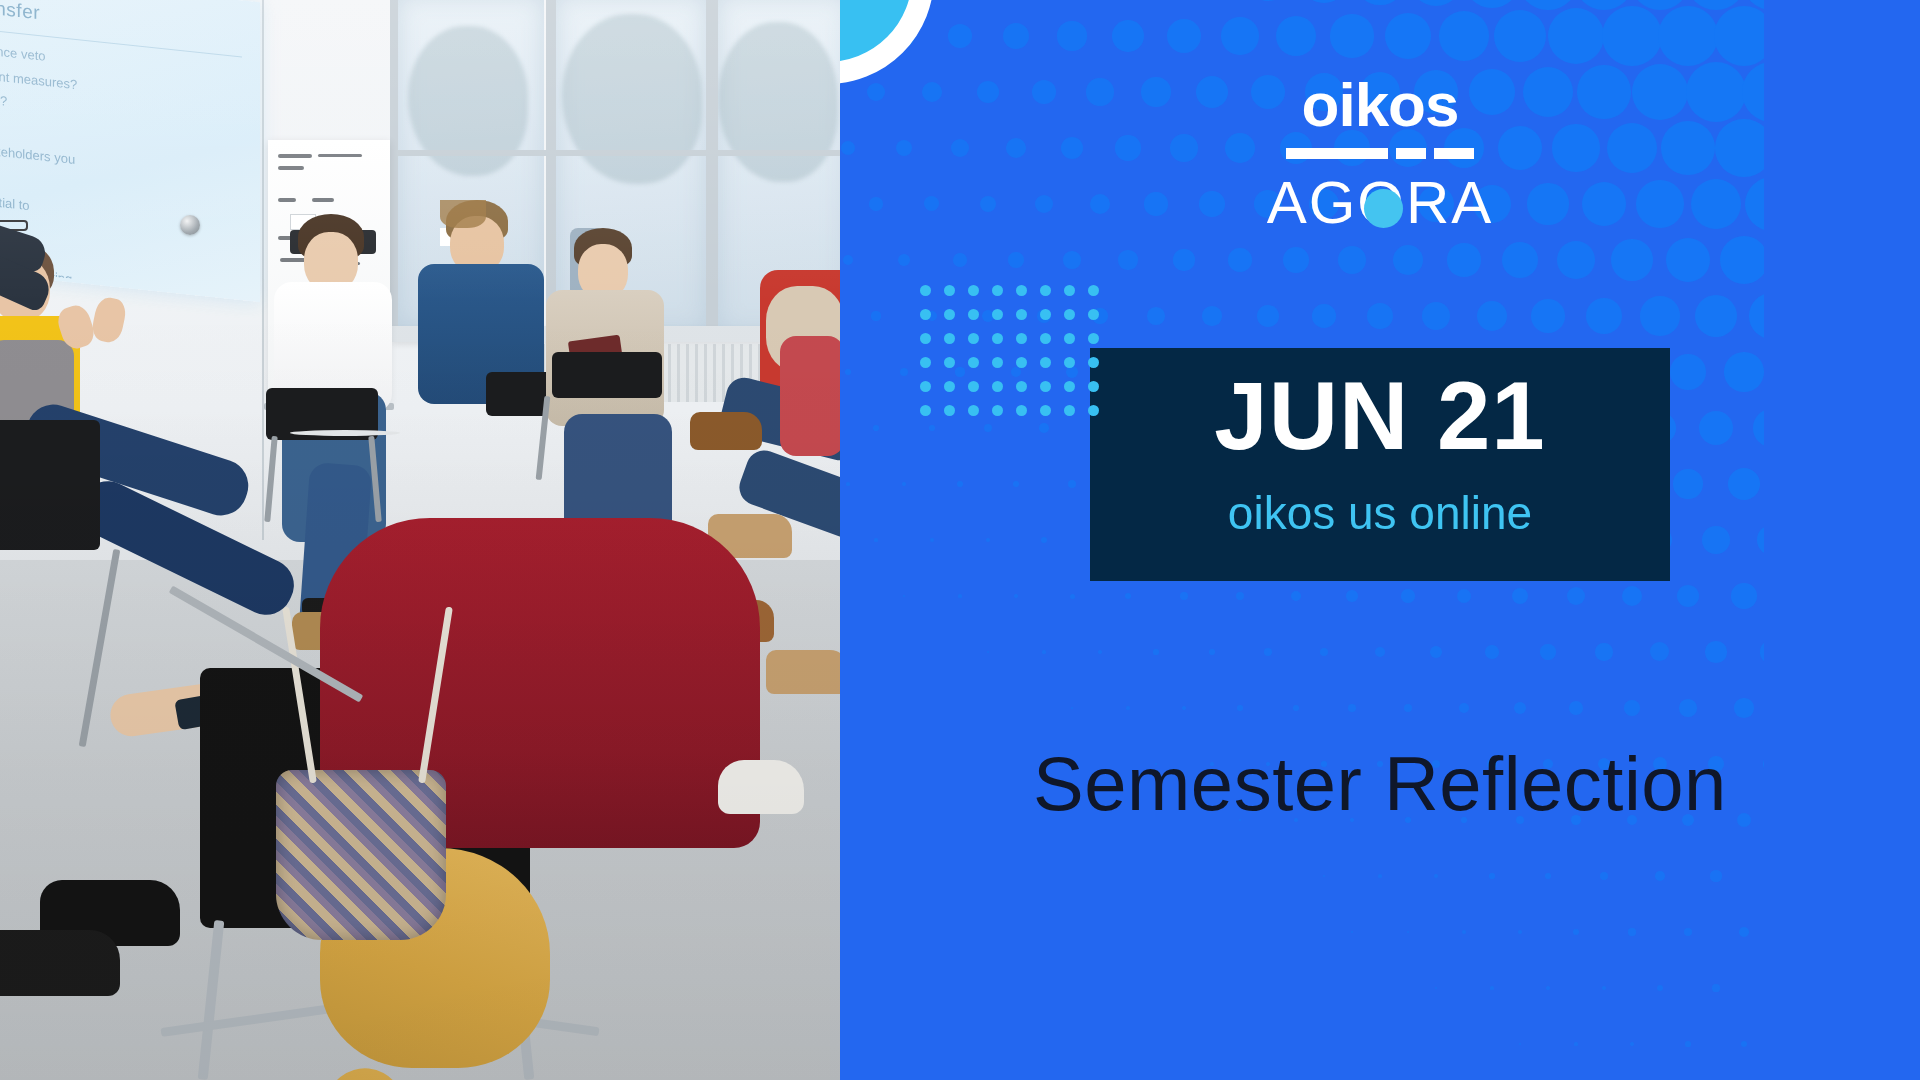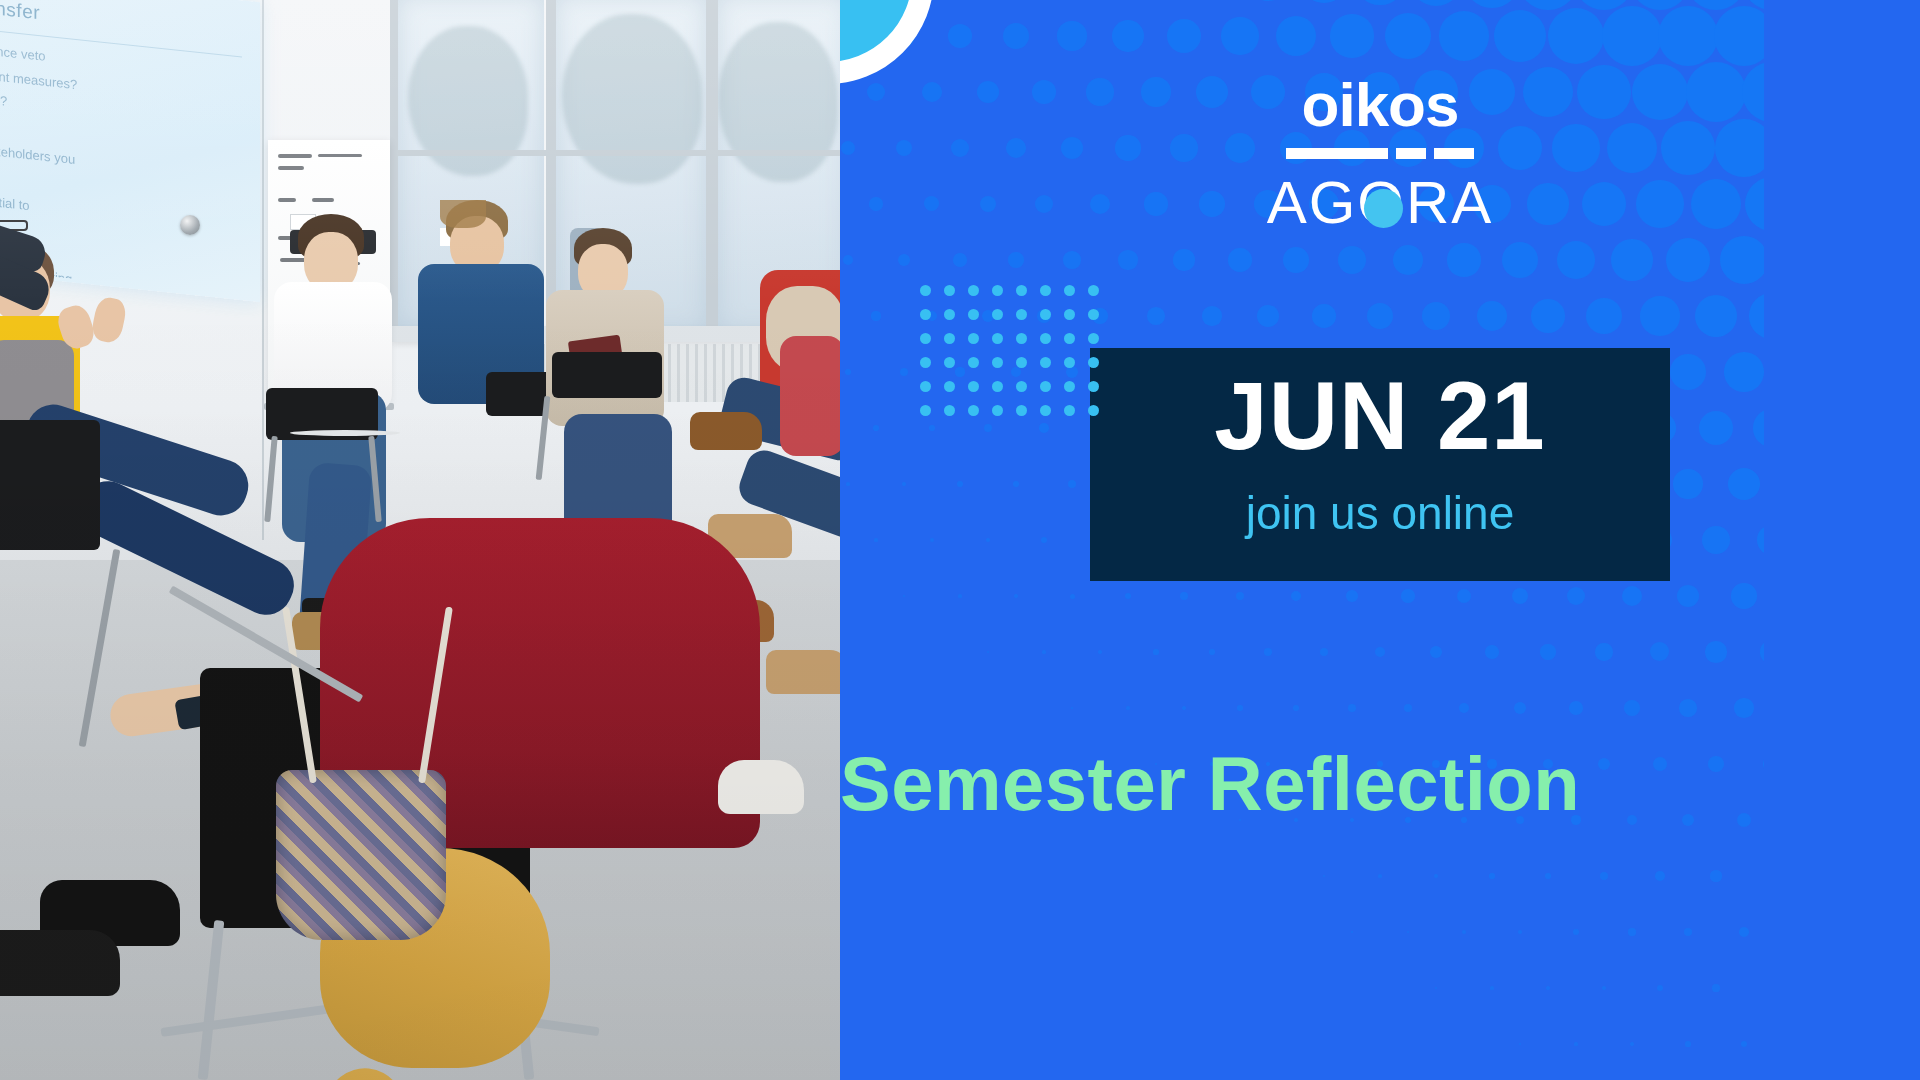--- a/index.html
+++ b/index.html
@@ -176,22 +176,22 @@
   .datecard {
     position:absolute; left:250px; top:348px; width:580px; height:233px;
     background:#042845; z-index:2;
   }
   .datecard .jun { position:absolute; left:0; right:0; top:20px; text-align:center;
     font-size:96px; font-weight:700; color:#fff; letter-spacing:1px; line-height:1; }
   .datecard .join { position:absolute; left:0; right:0; top:140px; text-align:center;
     font-size:46px; font-weight:400; color:#3FC4F2; line-height:1.1; }
 
   
-  .title { position:absolute; left:0; right:0; top:740px; 
-    font-size:76px; font-weight:700; color:#86efac; letter-spacing:.5px; z-index:3; }
+  .title { position:absolute; left:0; right:0; top:740px; text-align:center;
+    font-size:76px; font-weight:400; color:#0f172a; letter-spacing:.5px; z-index:3; }
 </style>
 </head>
 <body>
 
 <div class="stage">
 
   <div class="photo-pane">
     <div class="room"></div>
 
     <div class="slide"></div>
@@ -742,19 +742,19 @@
         <span style="left: 48px; top: 120px;"></span>
         <span style="left: 72px; top: 120px;"></span>
         <span style="left: 96px; top: 120px;"></span>
         <span style="left: 120px; top: 120px;"></span>
         <span style="left: 144px; top: 120px;"></span>
         <span style="left: 168px; top: 120px;"></span>
       </div>
 
     <div class="datecard">
       <div class="jun">JUN 21</div>
-      <div class="join">join us online</div>
+      <div class="join">oikos us online</div>
     </div>
 
     <div class="title">Semester Reflection</div>
 
   </div>
 </div>
 
 </body></html>

